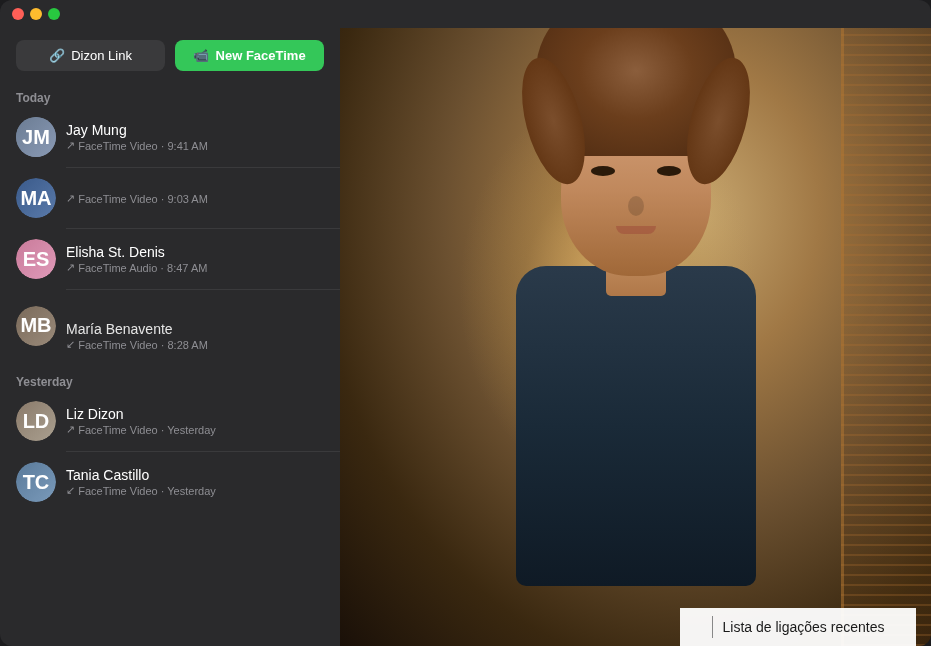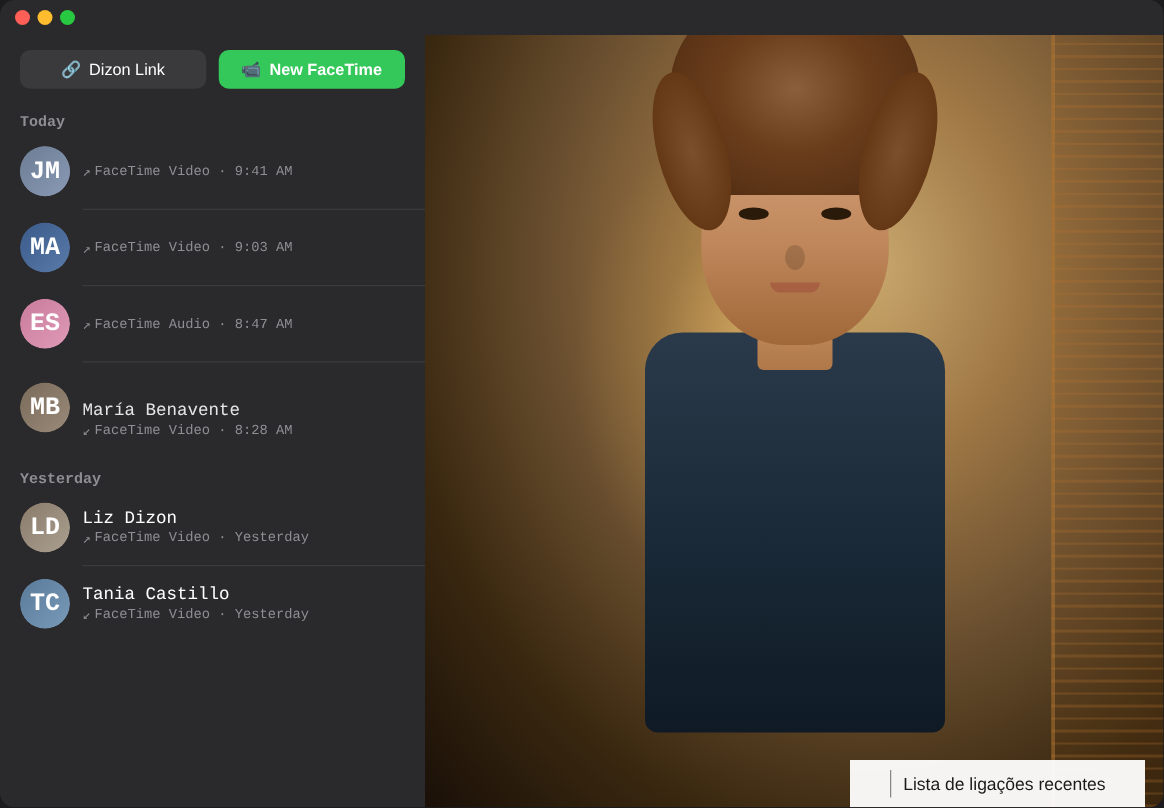--- a/index.html
+++ b/index.html
@@ -104,21 +104,20 @@
       display: flex;
       align-items: center;
       justify-content: center;
       gap: 6px;
     }
 
     .sidebar-list {
       flex: 1;
       overflow-y: auto;
       padding: 0 0 8px 0;
-      font-family: Liberation Mono, monospace;
     }
 
     .section-header {
       padding: 8px 16px 4px 16px;
       font-size: 12px;
       color: #8e8e93;
       font-weight: 600;
       text-transform: capitalize;
     }
 
@@ -271,20 +270,21 @@
 
       <div class="sidebar-list">
 
         <div class="section-header">Today</div>
 
         <div class="call-item">
           <div class="avatar avatar-jay">
             <div class="avatar-face" style="background: linear-gradient(135deg, #6b7c93, #8a9ab5);">JM</div>
           </div>
           <div class="call-info">
+            <div class="call-name">Jay Mung</div>
             <div class="call-detail">
               <span>↗</span>
               <span>FaceTime Video · 9:41 AM</span>
             </div>
           </div>
         </div>
         <div class="divider"></div>
 
         <div class="call-item">
           <div class="avatar">
@@ -297,20 +297,21 @@
             </div>
           </div>
         </div>
         <div class="divider"></div>
 
         <div class="call-item">
           <div class="avatar">
             <div class="avatar-face" style="background: linear-gradient(135deg, #c97b9a, #e09ab9);">ES</div>
           </div>
           <div class="call-info">
+            <div class="call-name">Elisha St. Denis</div>
             <div class="call-detail">
               <span>↗</span>
               <span>FaceTime Audio · 8:47 AM</span>
             </div>
           </div>
         </div>
         <div class="divider"></div>
 
         <div class="call-item">
           <div class="avatar">

